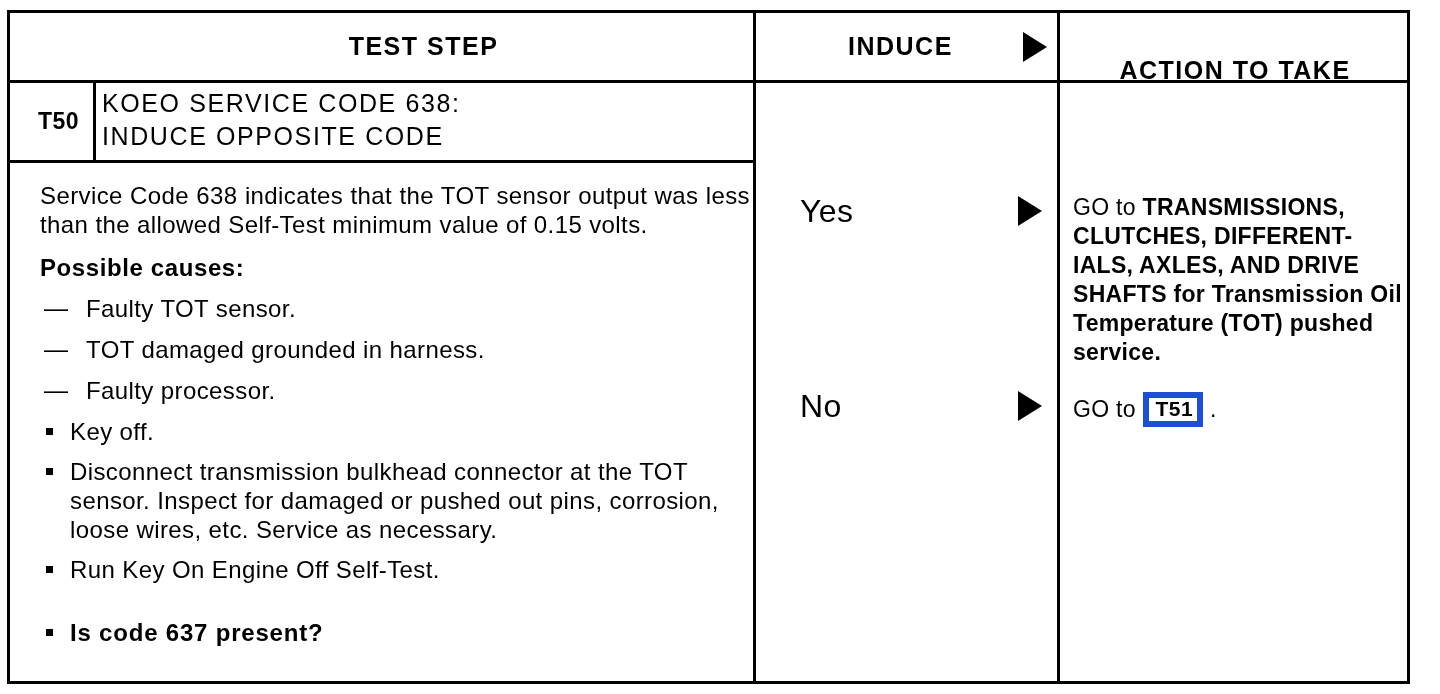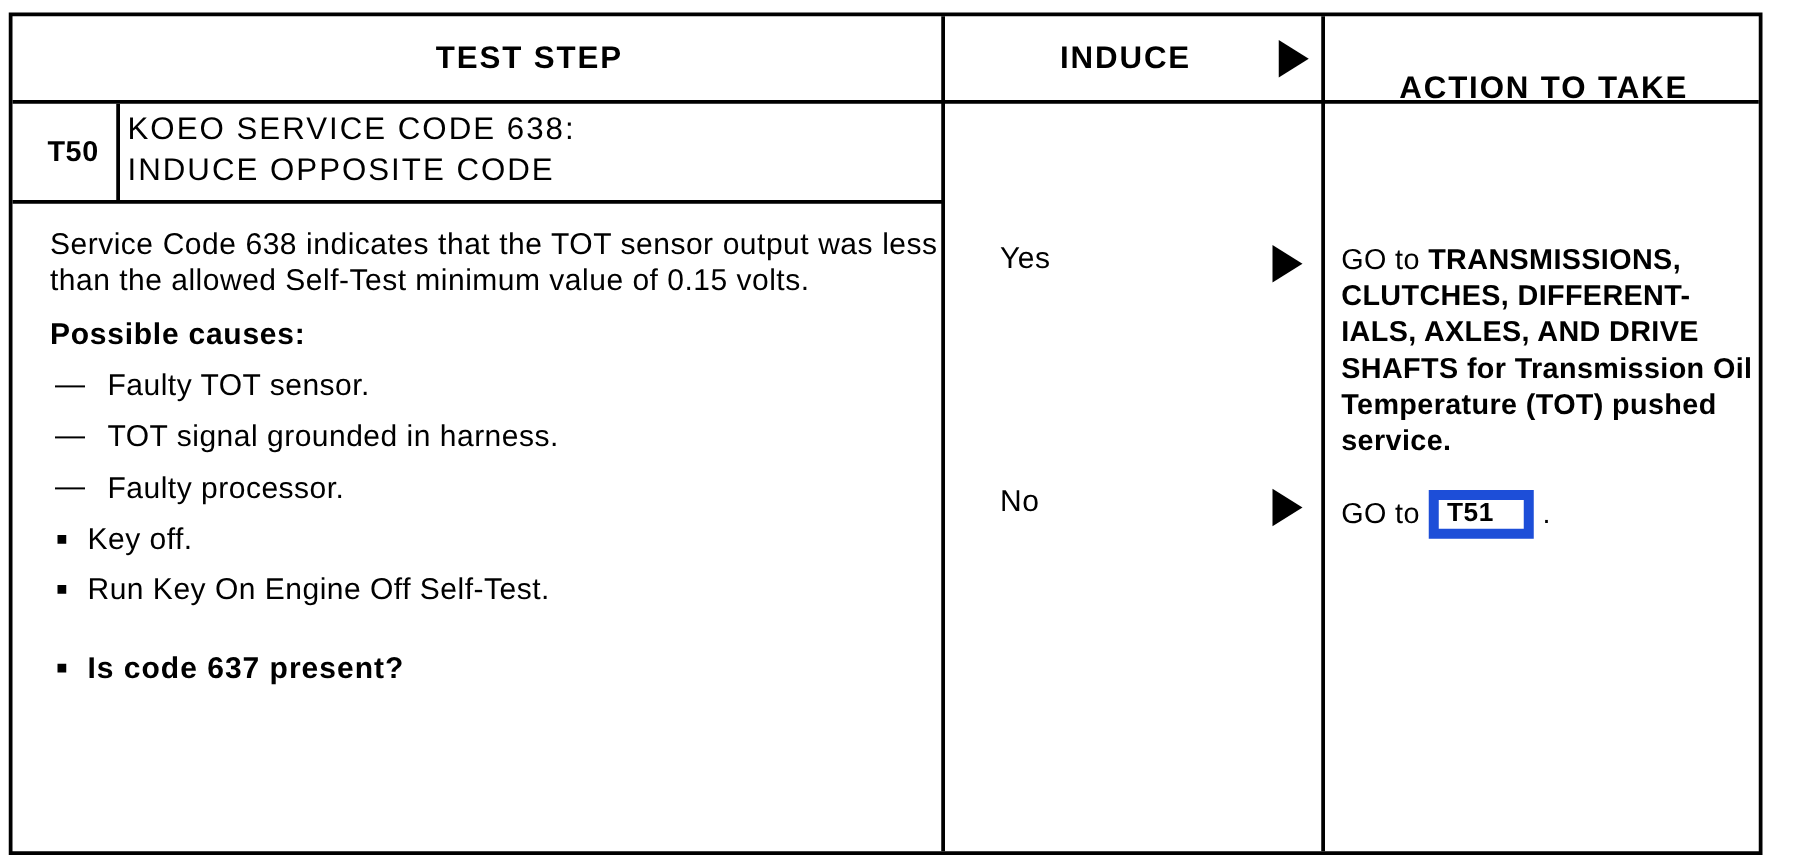--- a/index.html
+++ b/index.html
@@ -74,21 +74,21 @@
   .bullet-item .dot{
     position:absolute;left:6px;top:0px;
     width:7px;height:7px;background:#000;
   }
   .bullet-item .dot{top:11px;}
   .bullet-item.multi .txt{text-align:justify;}
   .bullet-item.bold{font-weight:bold;letter-spacing:0.8px;margin-top:34px;}
 
   
   .result-label{
-    position:absolute;left:790px;font-size:24px;letter-spacing:0.4px;
+    position:absolute;left:790px;font-size:32px;letter-spacing:0.4px;
   }
   .arrow{
     position:absolute;
     width:0;height:0;
     border-top:15px solid transparent;
     border-bottom:15px solid transparent;
     border-left:24px solid #000;
   }
   #arrow-hdr{left:1013px;top:19px;}
   #arrow-yes{left:1008px;top:183px;}
@@ -96,22 +96,22 @@
 
   
   .action-block{
     position:absolute;left:1063px;width:345px;
     font-size:23px;line-height:29px;letter-spacing:0.3px;
   }
   #action-yes{top:180px;}
   #action-no{top:379px;}
   .action-block .b{font-weight:bold;margin-top:29px;}
   .boxref{
-    display:inline-block;border:8px solid #1d4ed8;
-    padding:0px 24px 1px 7px;font-weight:bold;font-size:21px;
+    display:inline-block;border:6px solid #1d4ed8;
+    padding:0px 4px 1px 7px;font-weight:bold;font-size:21px;
     line-height:22px;vertical-align:1px;letter-spacing:0.5px;
   }
 </style>
 </head>
 <body>
 
 <div id="table">
 
   <div class="vdiv" id="vdiv1"></div>
   <div class="vdiv" id="vdiv2"></div>
@@ -139,32 +139,36 @@
     <p class="para">Service Code 638 indicates that the TOT sensor output was less than the allowed Self-Test minimum value of 0.15 volts.</p>
 
     <p class="causes-head">Possible causes:</p>
 
     <div class="dash-item">
       <span class="dash">—</span>
       <span class="txt">Faulty TOT sensor.</span>
     </div>
     <div class="dash-item">
       <span class="dash">—</span>
-      <span class="txt">TOT signal grounded in harness.</span>
+      <span class="txt">TOT damaged grounded in harness.</span>
     </div>
     <div class="dash-item">
       <span class="dash">—</span>
       <span class="txt">Faulty processor.</span>
     </div>
 
     <div class="bullet-item">
       <span class="dot"></span>
       <span class="txt">Key off.</span>
     </div>
 
+    <div class="bullet-item multi">
+      <span class="dot"></span>
+      <span class="txt">Disconnect transmission bulkhead connector at the TOT sensor. Inspect for damaged or pushed out pins, corrosion, loose wires, etc. Service as necessary.</span>
+    </div>
 
     <div class="bullet-item">
       <span class="dot"></span>
       <span class="txt">Run Key On Engine Off Self-Test.</span>
     </div>
 
     <div class="bullet-item bold">
       <span class="dot"></span>
       <span class="txt">Is code 637 present?</span>
     </div>

